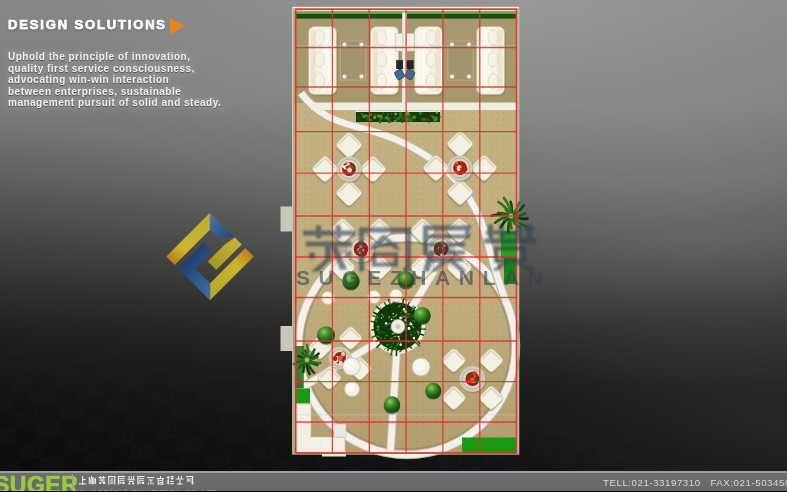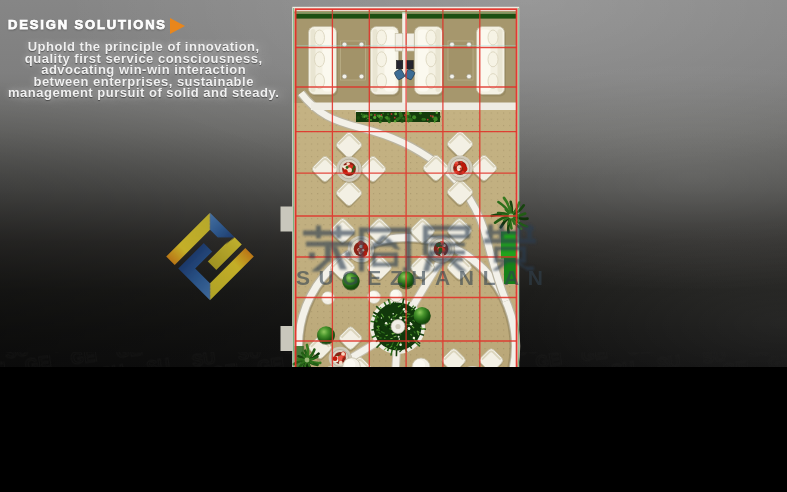--- a/index.html
+++ b/index.html
@@ -1,29 +1,29 @@
 <!DOCTYPE html>
 <html><head>
 <meta charset="utf-8">
 <style>
   html,body{margin:0;padding:0;width:787px;height:492px;overflow:hidden;}
   body{font-family:"Liberation Sans", sans-serif;background:#000;}
-  #stage{position:relative;width:787px;height:367px;overflow:hidden;
+  #stage{position:relative;width:787px;height:491px;overflow:hidden;
     background:
       radial-gradient(95% 80% at 67% 0%, rgba(255,255,255,0.15) 0%, rgba(255,255,255,0.0) 62%),
       radial-gradient(55% 45% at 88% 48%, rgba(255,255,255,0.09) 0%, rgba(255,255,255,0.0) 70%),
       radial-gradient(50% 40% at 100% 88%, rgba(255,255,255,0.065) 0%, rgba(255,255,255,0.0) 70%),
       radial-gradient(120% 110% at -18% 88%, rgba(0,0,0,0.42) 0%, rgba(0,0,0,0.18) 40%, rgba(0,0,0,0.0) 62%),
       linear-gradient(#868686 0%, #7f7f7f 20%, #6b6b69 36%, #4e4e4c 52%, #302f2d 66%, #1d1d1b 79%, #151514 90%, #101010 100%);
   }
   #titleblock{position:absolute;left:8px;top:17.5px;color:#fff;}
   .t1{font-size:13px;font-weight:bold;letter-spacing:1.85px;line-height:13.9px;color:#fdfdfd;
       text-shadow:0 1px 2px rgba(0,0,0,.45);-webkit-text-stroke:0.75px #ffffff;}
-  #para{position:absolute;left:8px;top:41px;font-size:13px;font-weight:bold;color:#f0f0f0;
-      letter-spacing:0.5px;line-height:11.5px;text-shadow:0 1px 1px rgba(0,0,0,.45), 0 0 6px rgba(255,255,255,.4), 9px 1px 12px rgba(255,255,255,.28);text-align:center;}
+  #para{position:absolute;left:8px;top:51px;font-size:10px;font-weight:bold;color:#f0f0f0;
+      letter-spacing:0.5px;line-height:11.5px;text-shadow:0 1px 1px rgba(0,0,0,.45), 0 0 6px rgba(255,255,255,.4), 9px 1px 12px rgba(255,255,255,.28);}
   #bottombar{position:absolute;left:0;top:471px;width:787px;height:21px;
       background:linear-gradient(#9b9da0 0,#9b9da0 1.5px,#6b6d70 1.5px,#66686b 100%);}
   .suger{position:absolute;left:-6px;top:471.7px;color:#9cca3c;font-size:23px;font-weight:bold;
       letter-spacing:0.5px;-webkit-text-stroke:0.7px #9cca3c;}
   .cn-en{position:absolute;left:79px;top:487.5px;color:#97999d;font-size:8.3px;font-weight:bold;letter-spacing:0.3px;}
   .telfax{position:absolute;left:603px;top:477px;color:#d5d7d9;font-size:9.7px;font-weight:normal;letter-spacing:0.55px;white-space:nowrap;}
 </style>
 </head>
 <body>
 <div id="stage">

